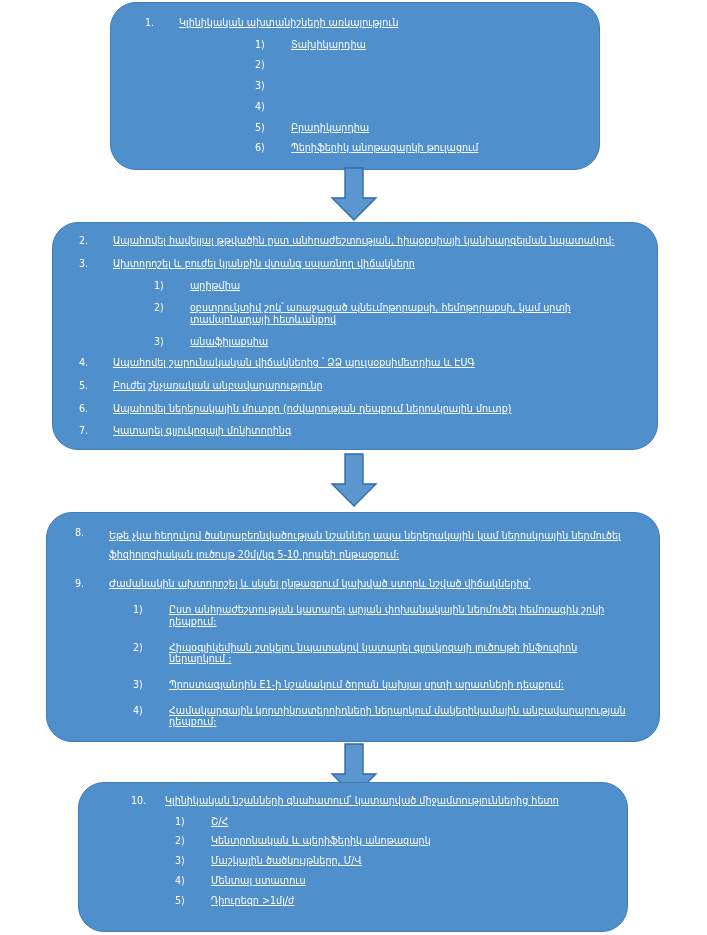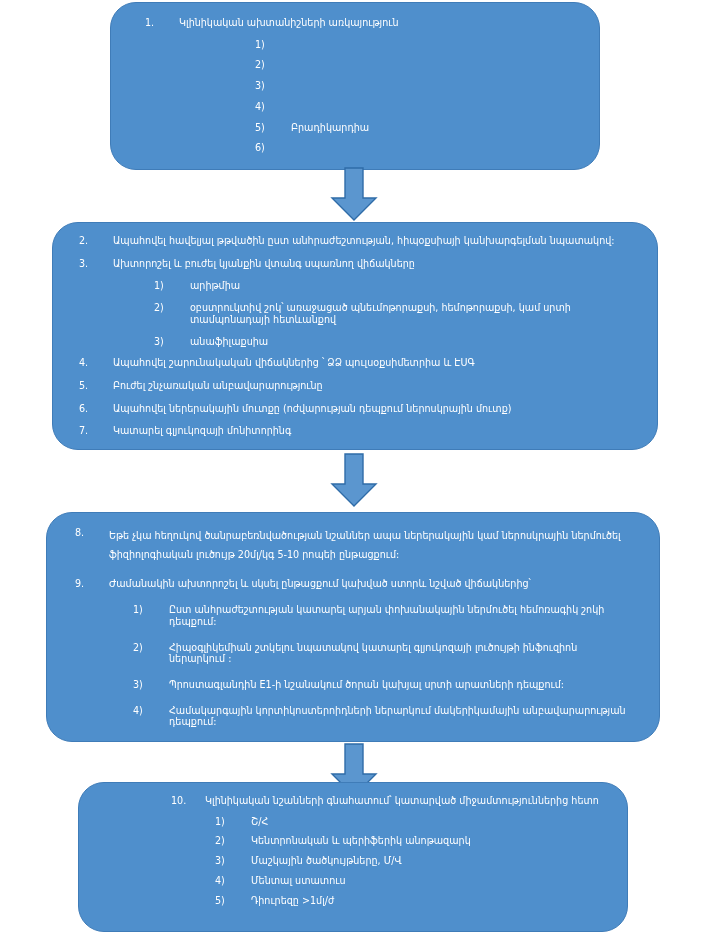--- a/index.html
+++ b/index.html
@@ -51,41 +51,42 @@
   }
   .num {
     flex: 0 0 auto;
     text-align: left;
   }
   .lvl1 .num { width: 34px; }
   .lvl2 .num { width: 36px; }
   .txt {
     flex: 1 1 auto;
     white-space: normal;
+    text-decoration: underline;
   }
 
   
   .inner { position: absolute; left: 0; top: 0; right: 0; bottom: 0; }
 
   .box-1 .inner { padding: 14px 18px 0 34px; }
   .box-1 .lvl2  { margin-left: 110px; }
   .box-1 .lvl1  { margin-bottom: 10px; }
   .box-1 .lvl2  { margin-bottom: 9px; }
 
   .box-2 .inner { padding: 12px 24px 0 26px; }
   .box-2 .lvl2  { margin-left: 75px; }
   .box-2 .lvl1  { margin-bottom: 11px; }
   .box-2 .lvl2  { margin-bottom: 10px; }
 
   .box-3 .inner { padding: 14px 24px 0 28px; }
   .box-3 .lvl2  { margin-left: 58px; }
   .box-3 .lvl1  { margin-bottom: 14px; }
   .box-3 .lvl2  { margin-bottom: 14px; }
 
-  .box-4 .inner { padding: 12px 18px 0 52px; margin-left: 40px; }
+  .box-4 .inner { padding: 12px 18px 0 52px; }
   .box-4 .lvl2  { margin-left: 44px; }
   .box-4 .lvl1  { margin-bottom: 9px; }
   .box-4 .lvl2  { margin-bottom: 8px; }
 
   .lvl1.wrap2 .txt { line-height: 1.95; }
 
   
   .arrow {
     position: absolute;
     width: 56px;
@@ -102,36 +103,38 @@
 <div class="flow">
 
   <div class="box box-1">
     <div class="inner">
       <div class="lvl1">
         <span class="num">1.</span>
         <span class="txt">Կլինիկական ախտանիշների առկայություն</span>
       </div>
       <div class="lvl2">
         <span class="num">1)</span>
+        <span class="txt">Տախիկարդիա</span>
       </div>
       <div class="lvl2">
         <span class="num">2)</span>
       </div>
       <div class="lvl2">
         <span class="num">3)</span>
       </div>
       <div class="lvl2">
         <span class="num">4)</span>
       </div>
       <div class="lvl2">
         <span class="num">5)</span>
         <span class="txt">Բրադիկարդիա</span>
       </div>
       <div class="lvl2">
         <span class="num">6)</span>
+        <span class="txt">Պերիֆերիկ անոթազարկի թուլացում</span>
       </div>
     </div>
   </div>
 
   <div class="arrow arrow-1">
     <svg viewBox="0 0 56 56" xmlns="http://www.w3.org/2000/svg">
       <polygon points="19,2 37,2 37,32 50,32 28,54 6,32 19,32" fill="#5b96cf" stroke="#2f6ca8" stroke-width="1.4"></polygon>
     </svg>
   </div>
 

